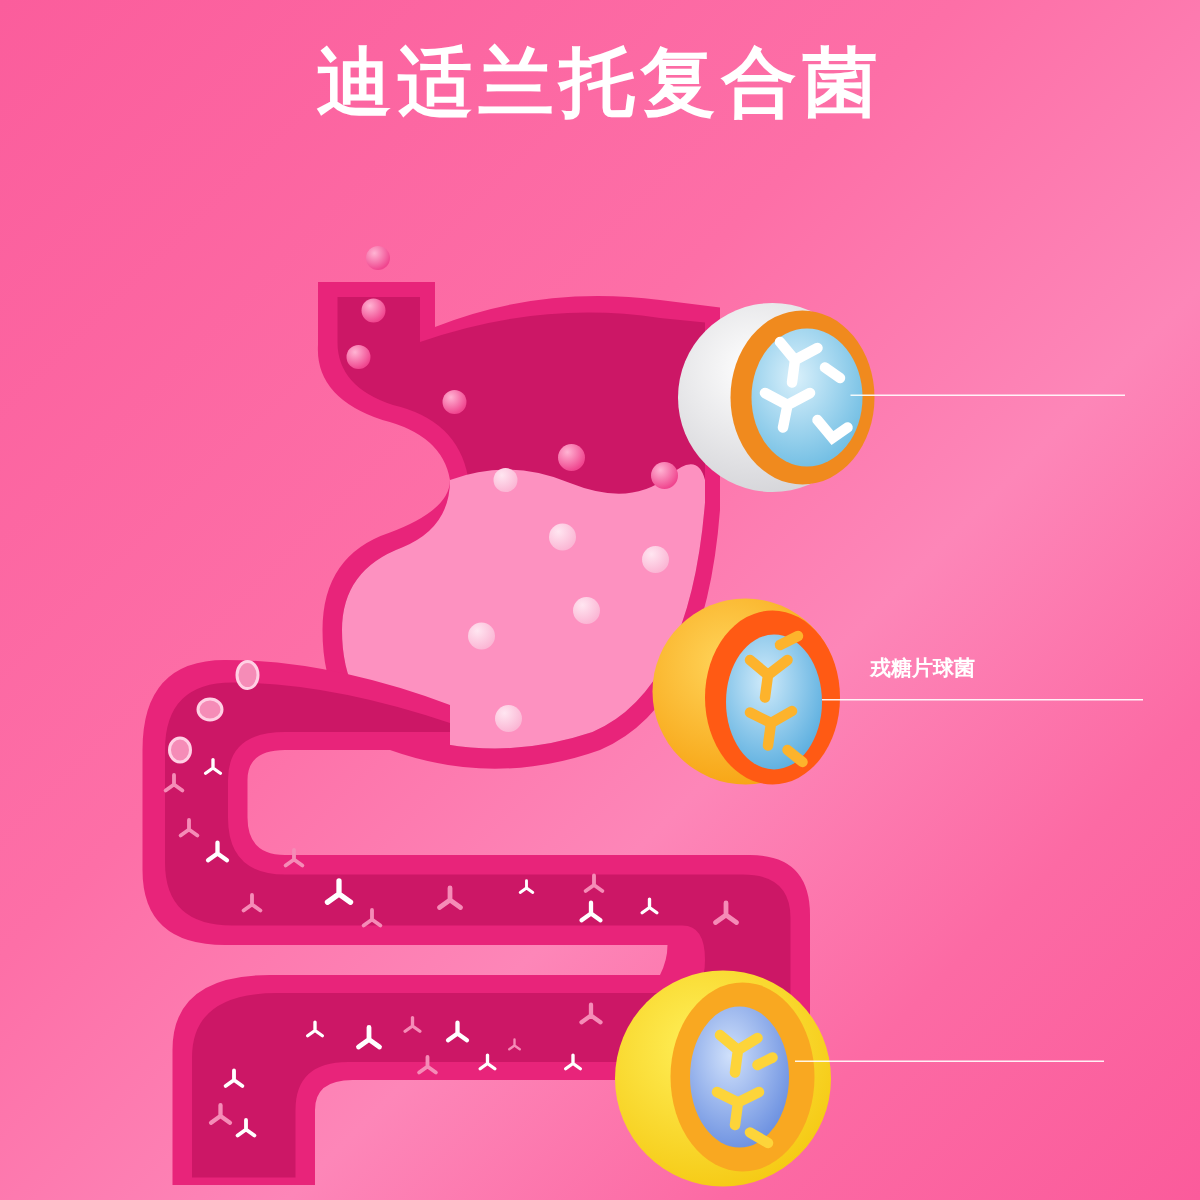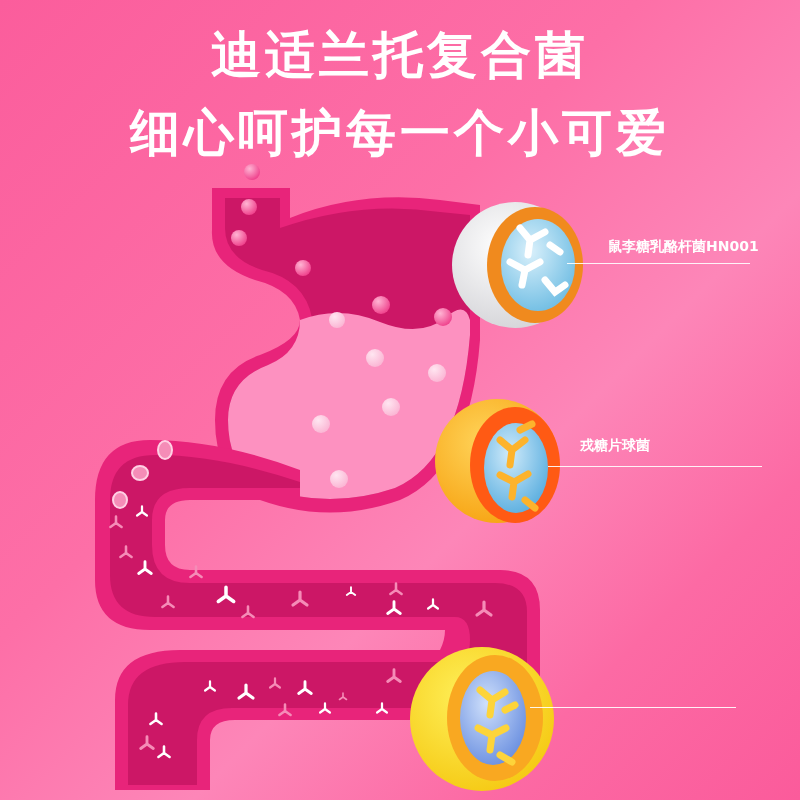--- a/index.html
+++ b/index.html
@@ -21,21 +21,20 @@
     white-space: nowrap; font-family: "DejaVu Sans", sans-serif;
   }
   .rule { position: absolute; height: 1px; background: #ffffff; opacity: 0.9; }
 </style>
 </head>
 <body>
 
 <div class="canvas">
 
   <div class="title l1">迪适兰托复合菌</div>
-  <div class="title l2">细心呵护每一个小可爱</div>
 
   <svg class="illus" width="800" height="800" viewBox="0 0 800 800">
     <defs>
       <radialGradient id="bubbleG" cx="35%" cy="30%" r="70%">
         <stop offset="0%" stop-color="#ffb4d3"></stop>
         <stop offset="100%" stop-color="#f0468f"></stop>
       </radialGradient>
       <radialGradient id="bubbleL" cx="35%" cy="30%" r="70%">
         <stop offset="0%" stop-color="#ffe6f1"></stop>
         <stop offset="100%" stop-color="#fbb7d5"></stop>
@@ -161,21 +160,20 @@
       <ellipse cx="493" cy="718" rx="33" ry="47" fill="url(#core3)"></ellipse>
       <g stroke="#fdd43a" stroke-width="7" stroke-linecap="round" fill="none">
         <path d="M480 690 L492 700 L505 692 M492 700 L490 715"></path>
         <path d="M478 728 L492 735 L506 728 M492 735 L490 750"></path>
         <path d="M500 755 L512 762"></path>
         <path d="M505 710 L515 705"></path>
       </g>
     </g>
   </svg>
 
-  <div class="label" style="left:608px; top:238px;">鼠李糖乳酪杆菌HN001</div>
   <div class="rule" style="left:567px; top:263px; width:183px;"></div>
 
   <div class="label" style="left:580px; top:437px;">戎糖片球菌</div>
   <div class="rule" style="left:548px; top:466px; width:214px;"></div>
 
   <div class="rule" style="left:530px; top:707px; width:206px;"></div>
 
 </div>
 
 </body></html>

